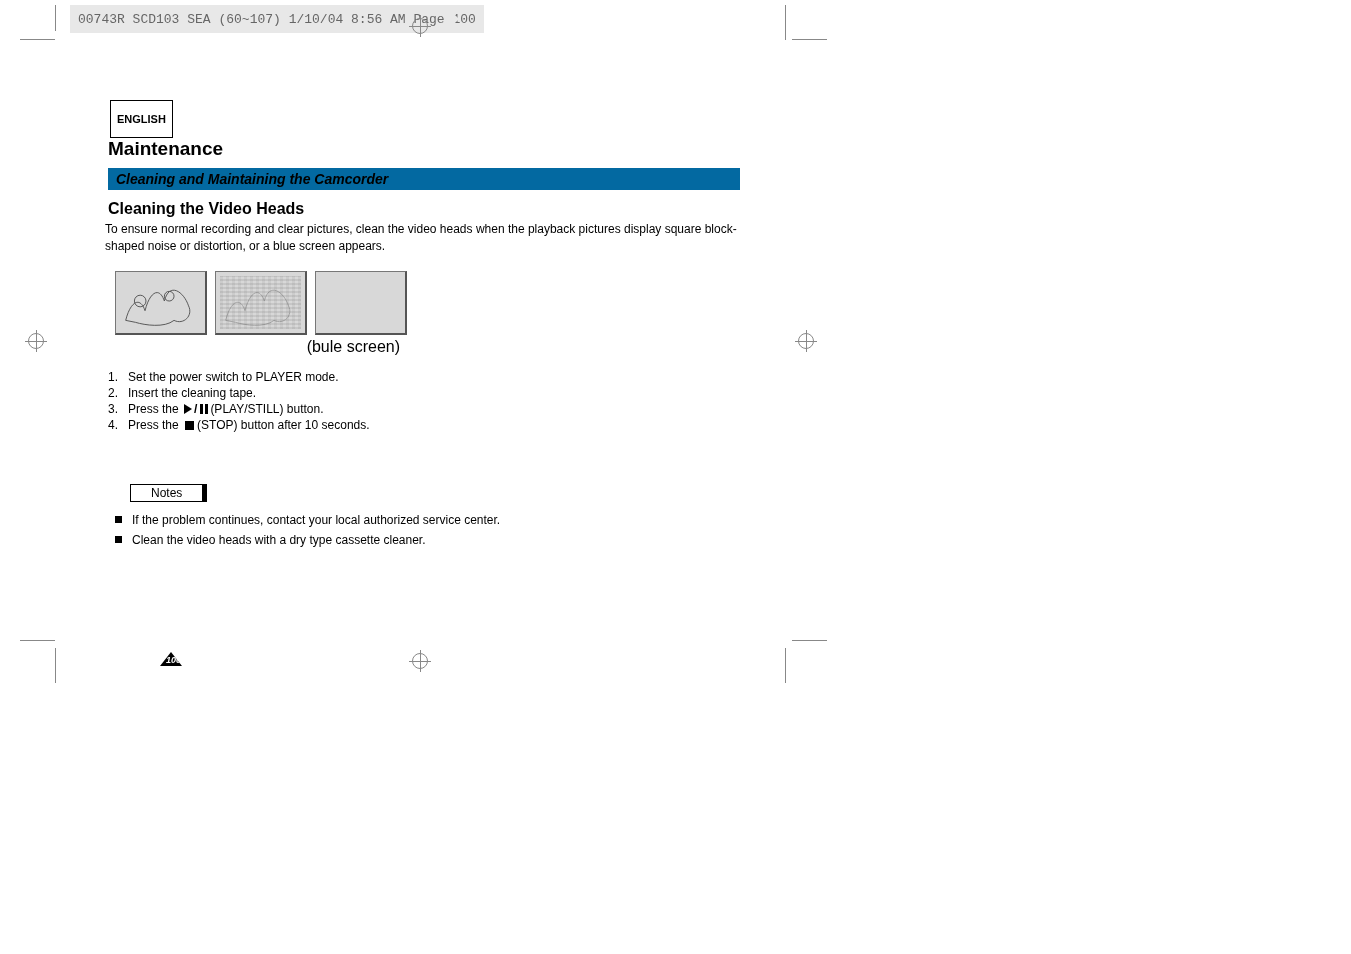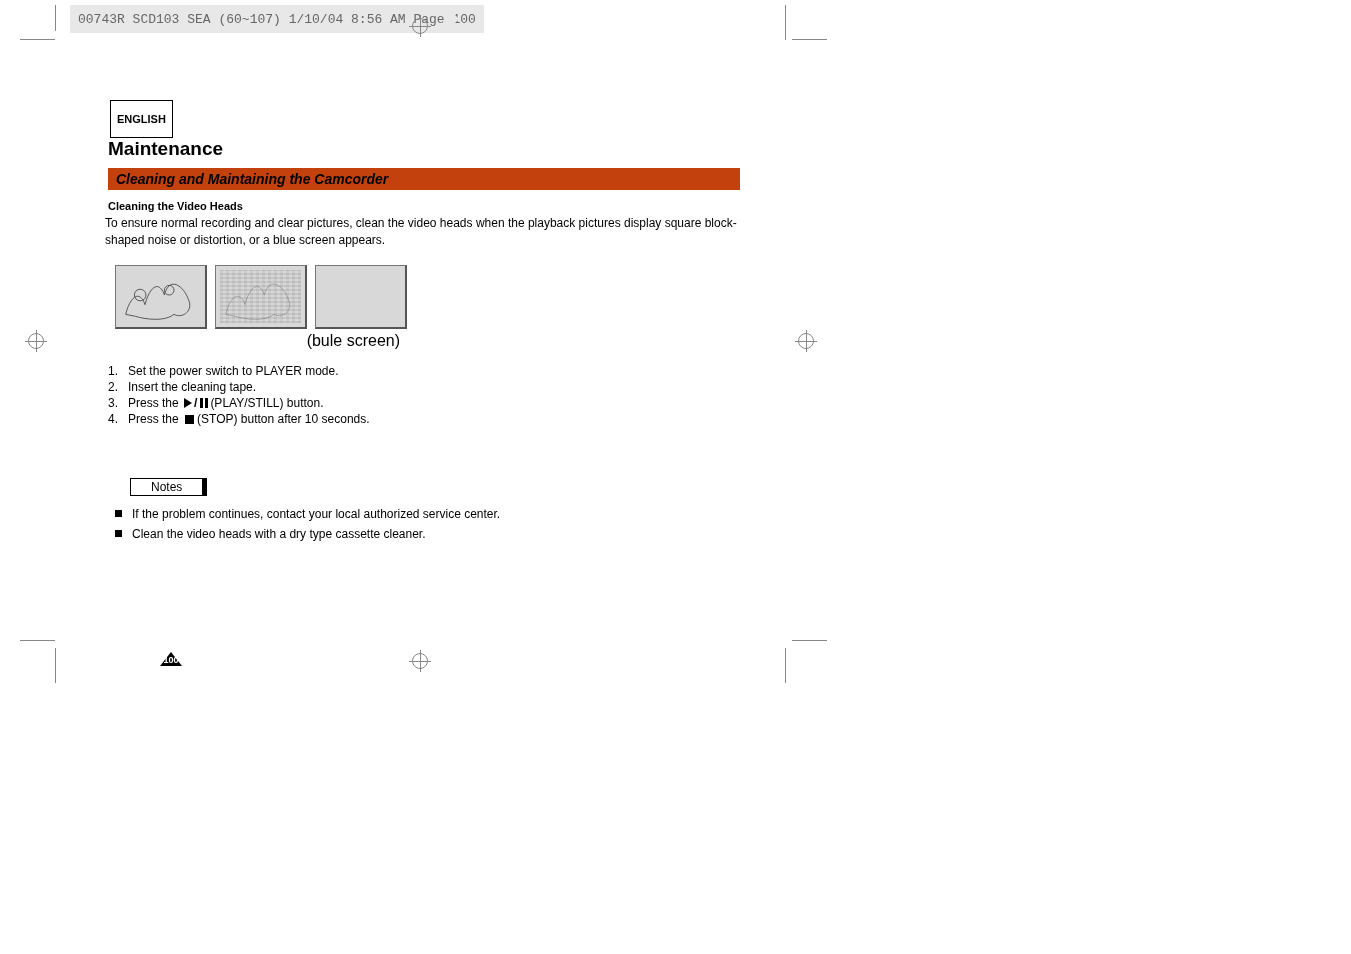--- a/index.html
+++ b/index.html
@@ -90,29 +90,29 @@
       margin-left: 40px;
       margin-top: 60px;
     }
     .title {
       font-size: 19px;
       font-weight: bold;
       margin-left: 38px;
       margin-top: 0;
     }
     .subtitle-bar {
-      background: #c2410c;
+      background: #0369a1;
       font-size: 14px;
       font-style: italic;
       font-weight: bold;
       padding: 3px 8px;
       margin: 8px 30px 0 38px;
     }
     .sub-heading {
-      font-size: 11px;
+      font-size: 16px;
       font-weight: bold;
       margin: 10px 0 3px 38px;
     }
     .body-text {
       font-size: 12px;
       margin: 0 30px 0 35px;
       line-height: 1.4;
     }
     .image-row {
       display: flex;
@@ -194,24 +194,25 @@
       width: 0; height: 0;
       border-left: 11px solid transparent;
       border-right: 11px solid transparent;
       border-bottom: 14px solid #000;
     }
     .page-num-arrow .n {
       position: absolute;
       left: -10px;
       top: 3px;
       width: 20px;
-      text-align: center;
+      text-align: right;
       color: #fff;
       font-size: 9px;
       font-weight: bold;
+      font-style: italic;
     }
     .icon-play-pause {
       display: inline-flex;
       align-items: center;
       gap: 1px;
       vertical-align: middle;
       margin: 0 2px;
     }
     .icon-play-pause .tri {
       width: 0; height: 0;

